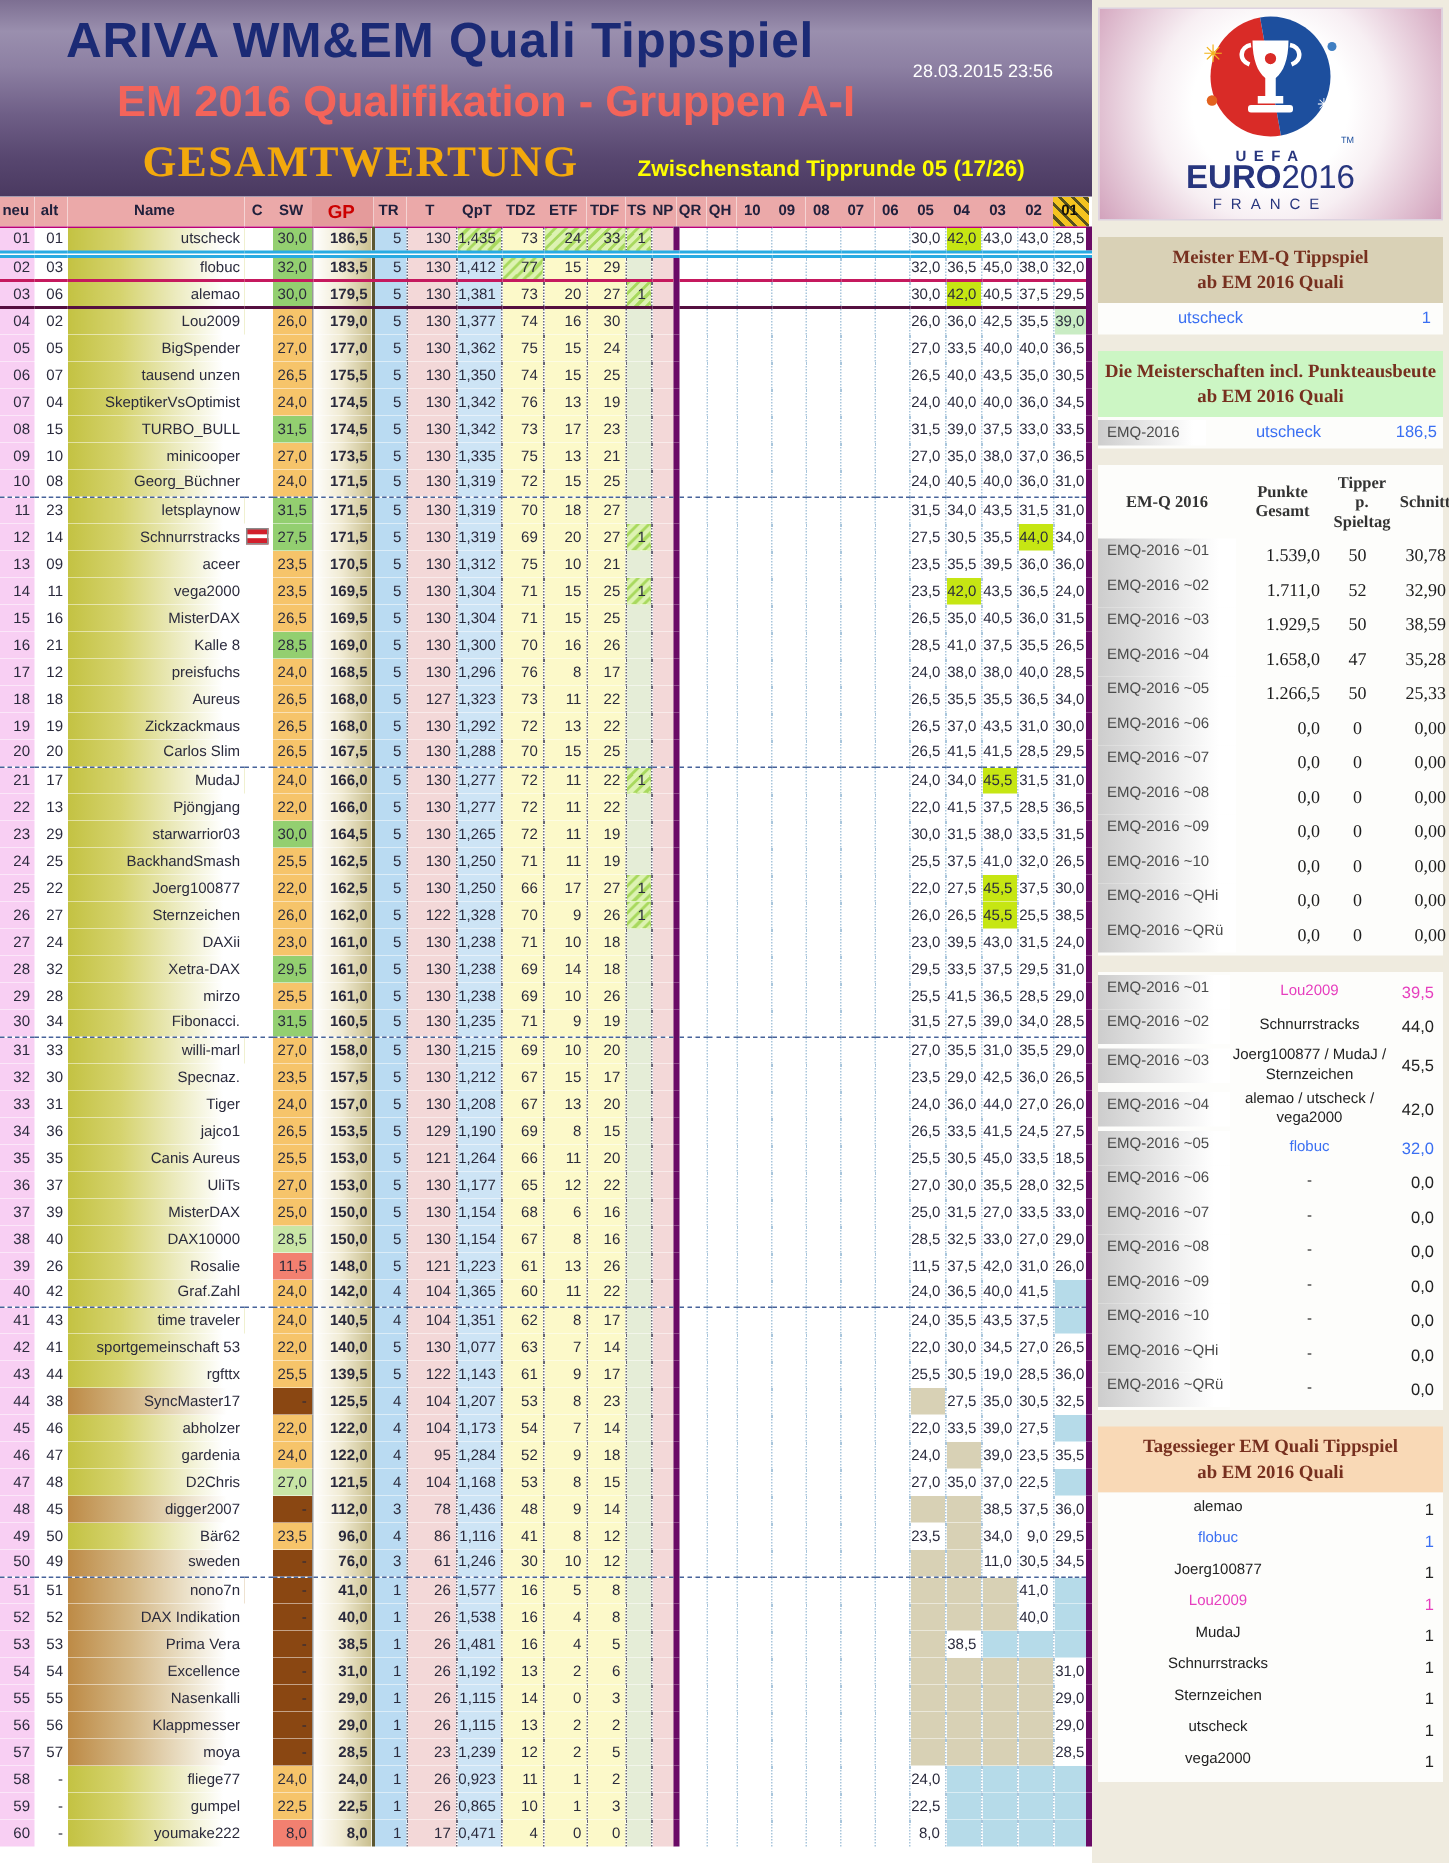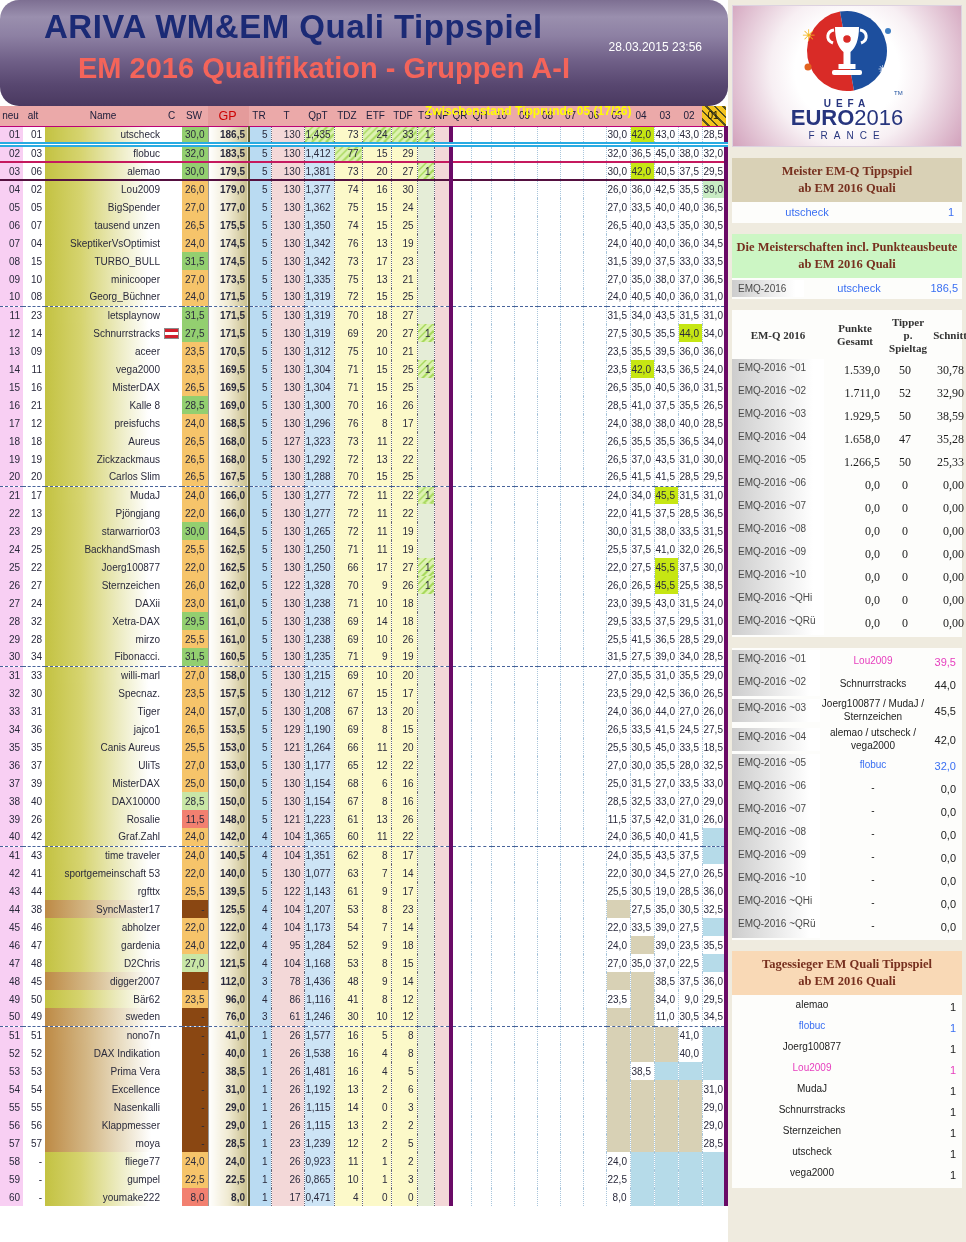--- a/index.html
+++ b/index.html
@@ -1,31 +1,31 @@
 <!DOCTYPE html>
 <html><head>
 <meta charset="utf-8">
 <style>
   html,body{margin:0;padding:0}
   body{width:966px;height:1242px;position:relative;background:#fff;font-family:"Liberation Sans",sans-serif;overflow:hidden}
 
   
   .main{position:absolute;left:0;top:0;width:728px}
-  .masthead{position:relative;height:106px;
-    background:linear-gradient(180deg,#7d6f92 0%,#9a8fae 16%,#8d80a3 34%,#6f5f87 58%,#584770 80%,#4a3960 100%);border-radius:19px;}
+  .masthead{position:relative;height:131px;
+    background:linear-gradient(180deg,#7d6f92 0%,#9a8fae 16%,#8d80a3 34%,#6f5f87 58%,#584770 80%,#4a3960 100%);}
   .mh-title{position:absolute;left:44px;top:8px;font-size:33px;font-weight:bold;color:#1b2a75;letter-spacing:.5px}
   .mh-sub{position:absolute;left:78px;top:52px;font-size:29px;font-weight:bold;color:#f4645a}
   .mh-rank{position:absolute;left:95px;top:92px;font-family:"Liberation Serif",serif;font-size:29px;font-weight:bold;color:#f3a90c;letter-spacing:1px}
-  .mh-status{position:absolute;left:425px;top:104px;font-size:12px;font-weight:bold;color:#ffff00}
+  .mh-status{position:absolute;left:425px;top:104px;font-size:15px;font-weight:bold;color:#ffff00}
   .mh-time{position:absolute;right:26px;top:40px;font-size:12px;color:#fff}
 
   
   table.lb{border-collapse:collapse;table-layout:fixed;width:728px;background:#fff}
   .lb td,.lb th{height:18px;padding:0 3px 0 1px;font-size:10px;color:#2a2a3c;text-align:right;white-space:nowrap;overflow:hidden;box-sizing:border-box}
-  .lb th{background:#eba9a9;color:#20203c;font-weight:normal;text-align:center;font-size:10px;height:20px;border-bottom:1px solid #b07}
+  .lb th{background:#eba9a9;color:#20203c;font-weight:bold;text-align:center;font-size:10px;height:20px;border-bottom:1px solid #b07}
   .lb th.h-name{}
   .lb th.h-gp{color:#cc0000;font-size:12.5px;background:#e49b9b}
   .lb th.h-r01{background:repeating-linear-gradient(45deg,#f4c41f 0 4px,#56511f 4px 6px);color:#16130a}
   .c-neu{background:#f8cff3;text-align:center;color:#3c3c50}
   .c-alt{background:#fff;text-align:center;color:#3c3c50}
   .c-name{text-align:left;padding-left:4px;font-size:11.5px;color:#1c1c2e;
     background:linear-gradient(90deg,#c3c242 0%,#d5d36e 30%,#ecebc0 62%,#fff 88%)}
   tr.brown .c-name{background:linear-gradient(90deg,#bd8a45 0%,#d3b684 35%,#ece2cb 68%,#fff 90%)}
   .c-c{background:#fff;text-align:center;padding:0}
   .c-sw{text-align:center;font-size:9.5px;color:#333}
@@ -80,20 +80,21 @@
 
   svg text{font-family:"Liberation Sans",sans-serif}
 </style>
 </head>
 <body>
 
 <div class="main">
   <div class="masthead">
     <div class="mh-title">ARIVA WM&amp;EM Quali Tippspiel</div>
     <div class="mh-sub">EM 2016 Qualifikation - Gruppen A-I</div>
+    <div class="mh-rank">GESAMTWERTUNG</div>
     <div class="mh-status">Zwischenstand Tipprunde 05 (17/26)</div>
     <div class="mh-time">28.03.2015 23:56</div>
   </div>
   <table class="lb">
     <thead>
         <tr id="lb-head">
           <th class="h h-neu" style="width: 23px;">neu</th>
           <th class="h h-alt" style="width: 22px;">alt</th>
           <th class="h h-name" style="width: 118px;">Name</th>
           <th class="h h-c" style="width: 19px;">C</th>

